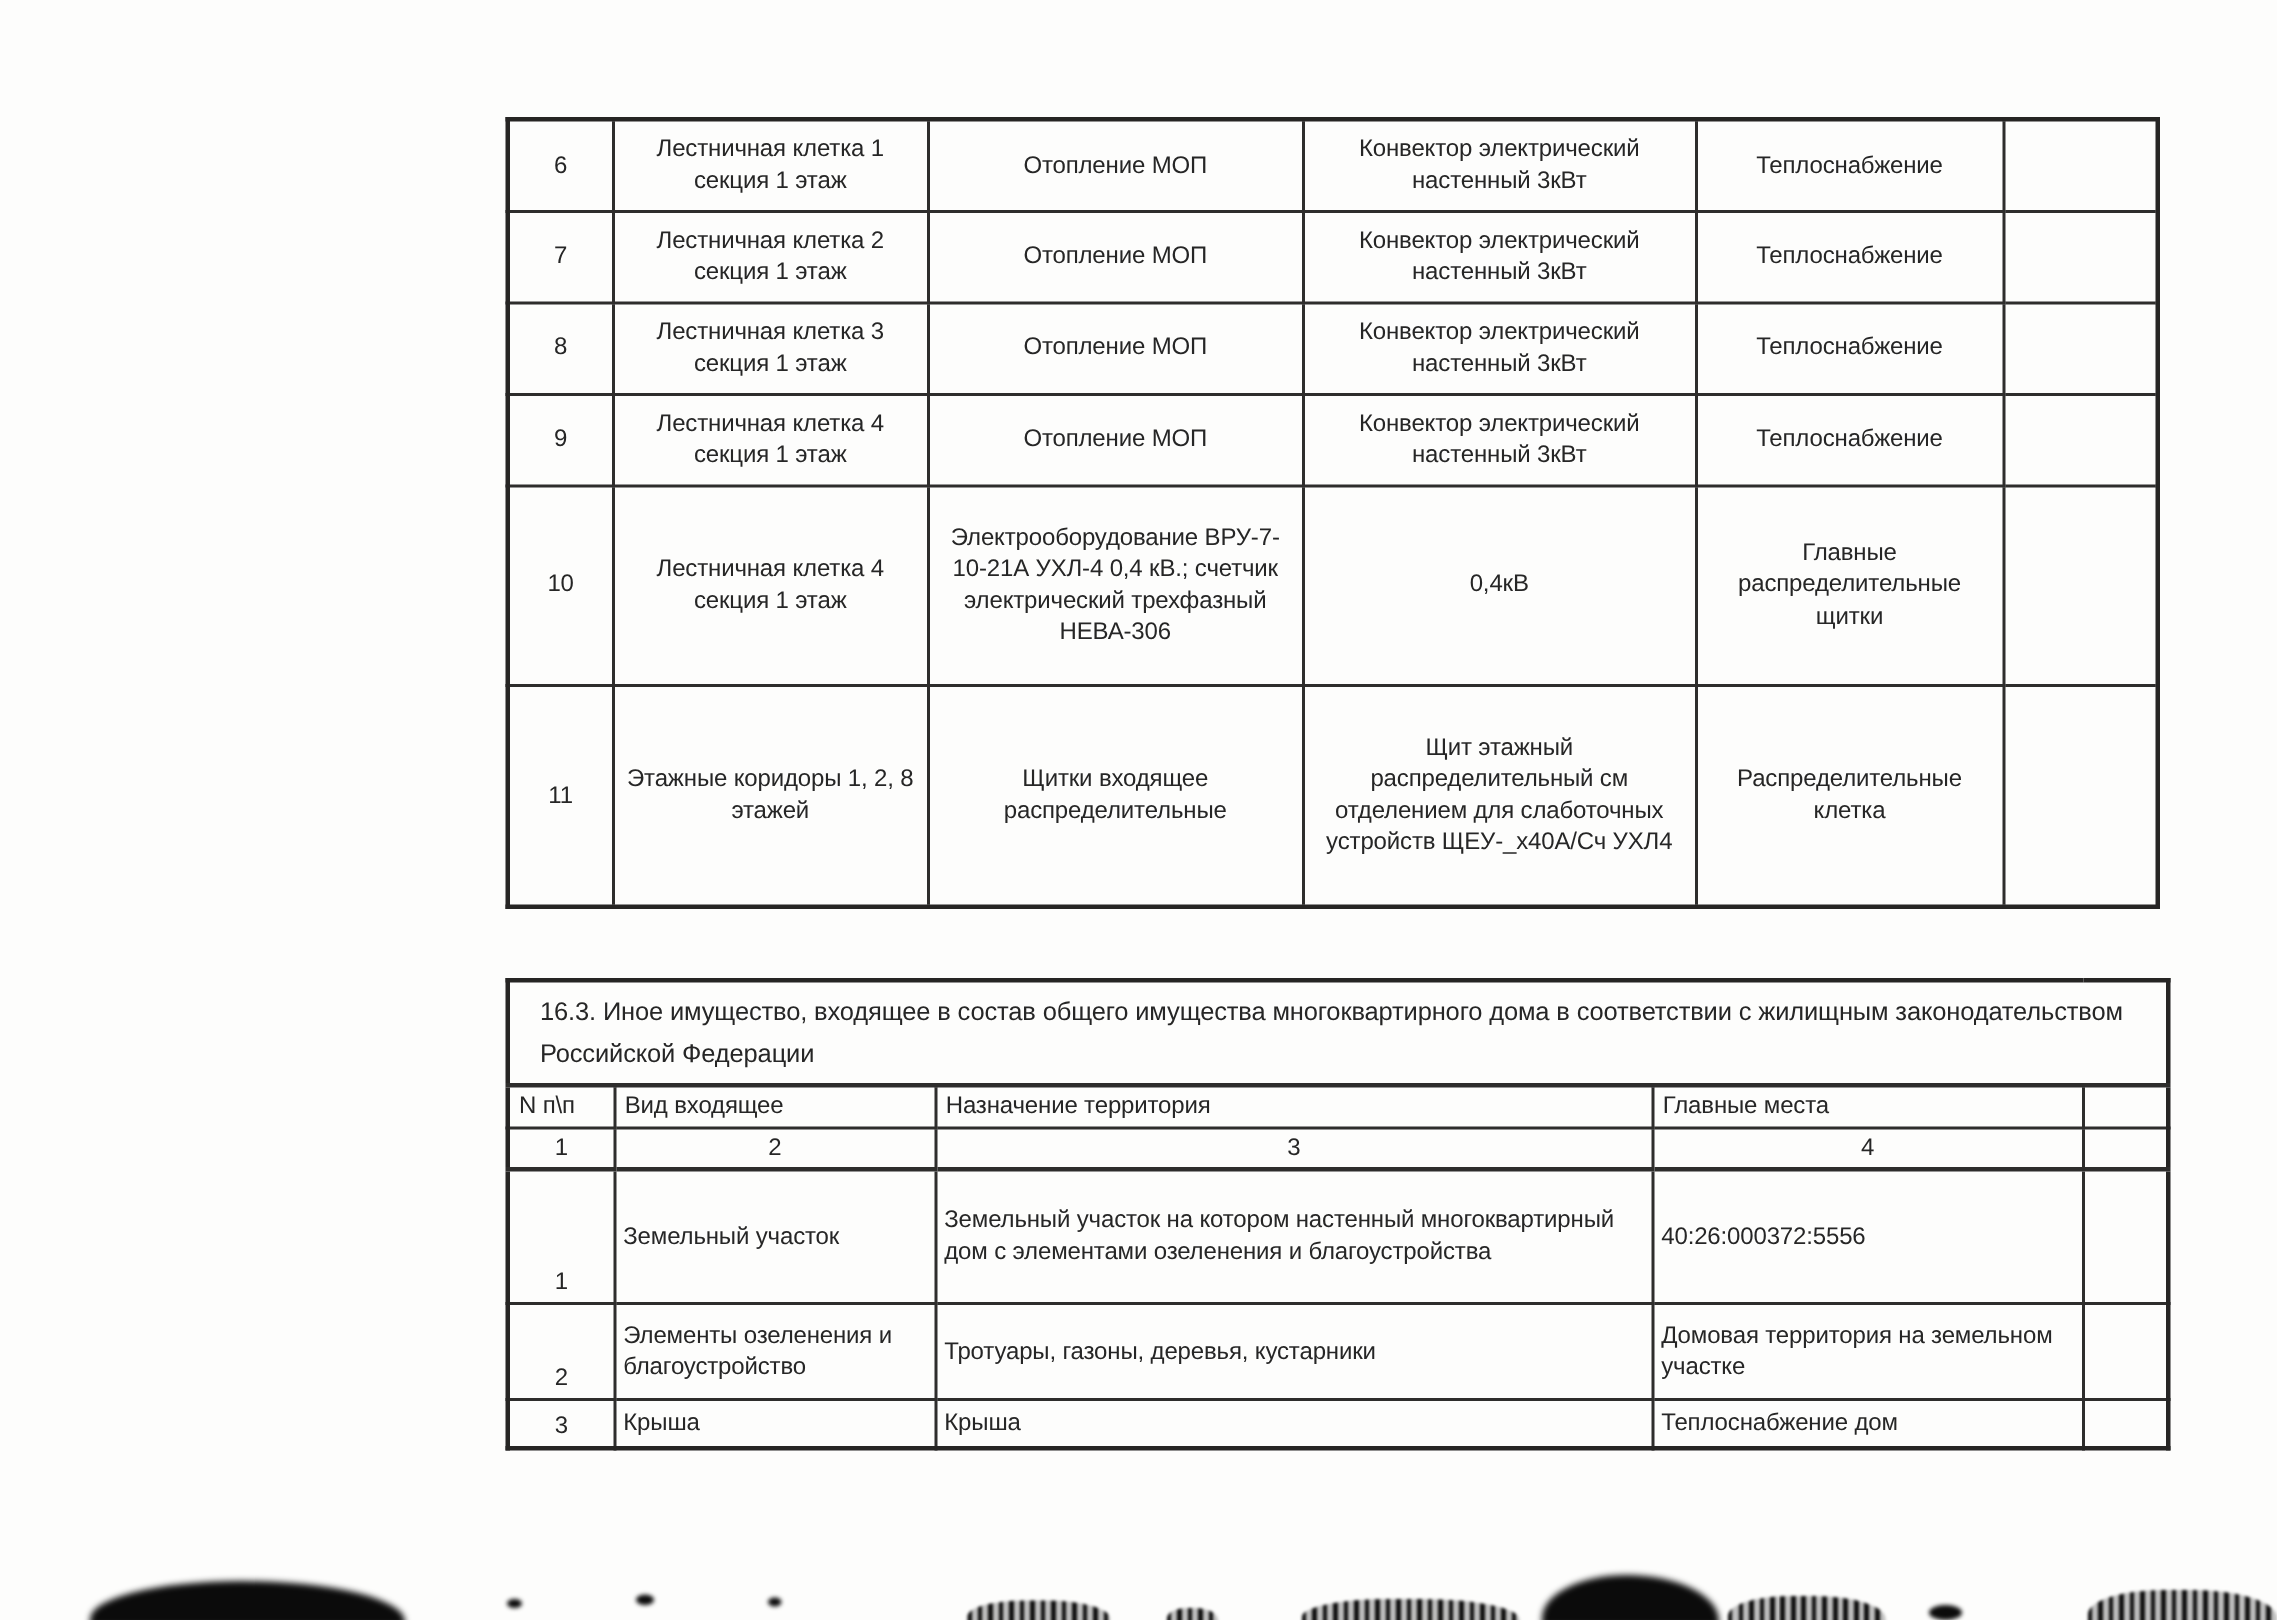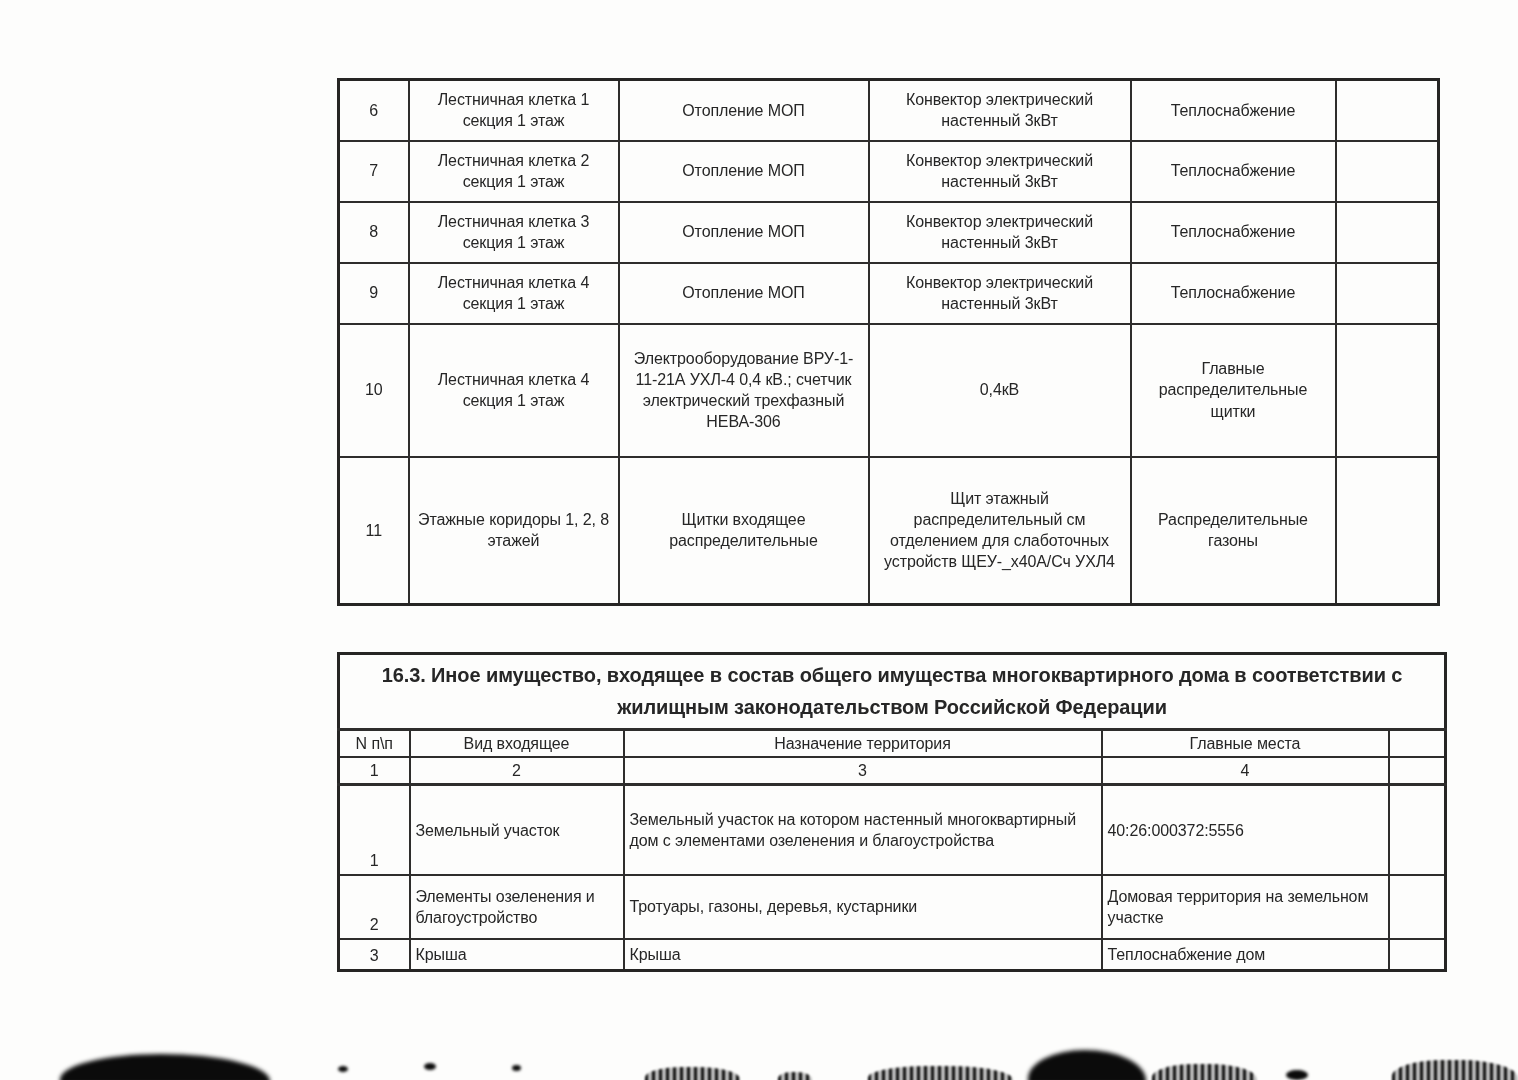--- a/index.html
+++ b/index.html
@@ -28,29 +28,28 @@
     letter-spacing: -0.1px;
   }
 
   
   #table1 { left: 337px; top: 78px; width: 1100px; border: 3px solid #262524; }
   #table1 td { text-align: center; vertical-align: middle; }
 
   
   #table2 { left: 337px; top: 652px; width: 1107px; border: 3px solid #262524; }
   #table2 td.title-cell {
-    font-weight: bold;
-    text-align: center;
+    font-weight: normal;
     vertical-align: middle;
-    font-size: 20px;
+    font-size: 17px;
     line-height: 1.62;
     border-bottom-width: 3px;
     padding: 4px 20px;
   }
-  #table2 td.header-cell { text-align: center; vertical-align: middle; font-size: 16px; }
+  #table2 td.header-cell { vertical-align: middle; font-size: 16px; }
   #table2 td.colnum-cell { text-align: center; vertical-align: middle; border-bottom-width: 3px; }
   #table2 td.body-cell   { text-align: left; vertical-align: middle; padding: 2px 5px; }
   #table2 td.rownum-cell { text-align: center; vertical-align: bottom; padding-bottom: 3px; }
 
   
   .smudge {
     position: absolute;
     background: #0b0b0b;
     filter: blur(2px);
     border-radius: 48% 52% 10% 10% / 85% 90% 0 0;
@@ -105,31 +104,31 @@
           <td>9</td>
           <td>Лестничная клетка 4 секция 1 этаж</td>
           <td>Отопление МОП</td>
           <td>Конвектор электрический настенный  3кВт</td>
           <td>Теплоснабжение</td>
           <td></td>
         </tr>
         <tr style="height: 133px;">
           <td>10</td>
           <td>Лестничная клетка 4 секция 1 этаж</td>
-          <td>Электрооборудование ВРУ-1-11-21А УХЛ-4 0,4 кВ.; счетчик электрический трехфазный НЕВА-306</td>
+          <td>Электрооборудование ВРУ-7-10-21А УХЛ-4 0,4 кВ.; счетчик электрический трехфазный НЕВА-306</td>
           <td>0,4кВ</td>
           <td>Главные распределительные щитки</td>
           <td></td>
         </tr>
         <tr style="height: 148px;">
           <td>11</td>
           <td>Этажные коридоры 1, 2, 8 этажей</td>
           <td>Щитки входящее распределительные</td>
           <td>Щит этажный распределительный см отделением для слаботочных устройств ЩЕУ-_х40А/Сч УХЛ4</td>
-          <td>Распределительные газоны</td>
+          <td>Распределительные клетка</td>
           <td></td>
         </tr>
       </tbody>
   </table>
 
   <table id="table2">
     <colgroup>
       <col style="width:71px">
         <col style="width:214px">
         <col style="width:478px">

